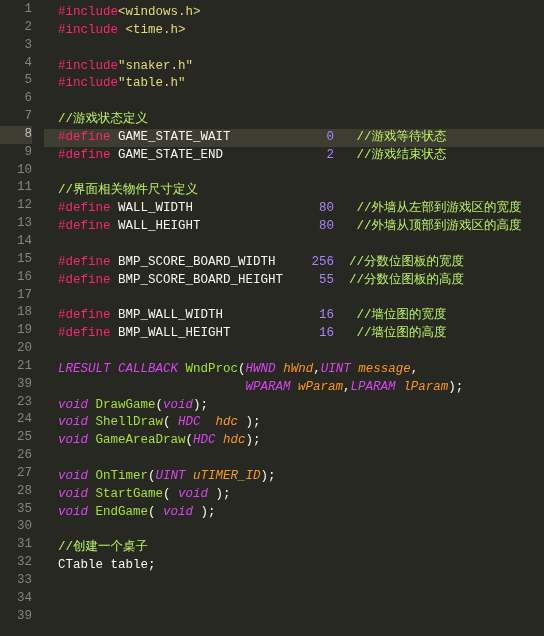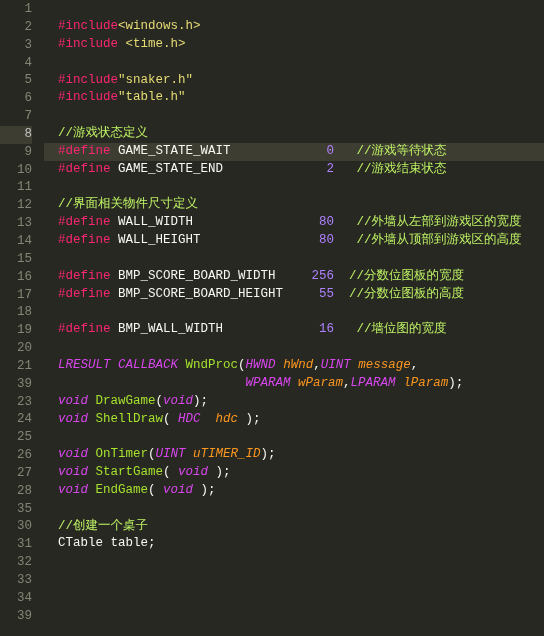--- a/index.html
+++ b/index.html
@@ -18,21 +18,21 @@
     background: #272822;
     color: #858575;
     text-align: right;
     padding-right: 12px;
     padding-top: 1px;
     user-select: none;
   }
   .gutter .ln { height: 17.85px; }
   .code {
     flex: 1;
-    padding-top: 18px;
+    padding-top: 4px;
     position: relative;
   }
   .code .line {
     height: 17.85px;
     white-space: pre;
     padding-left: 14px;
     position: relative;
   }
   .code .line.active { background: #3e3d32; }
   .gutter .ln.active { background: #3e3d32; color: #c2c2bf; }
@@ -103,25 +103,27 @@
     <div class="line"><span class="tok-preproc">#define</span><span class="tok-plain"> </span><span class="tok-ident col1">GAME_STATE_END</span><span class="tok-number col2">2</span><span class="tok-plain">   </span><span class="tok-comment">//游戏结束状态</span></div>
     <div class="line"></div>
     <div class="line"><span class="tok-comment">//界面相关物件尺寸定义</span></div>
     <div class="line"><span class="tok-preproc">#define</span><span class="tok-plain"> </span><span class="tok-ident col1">WALL_WIDTH</span><span class="tok-number col2">80</span><span class="tok-plain">   </span><span class="tok-comment">//外墙从左部到游戏区的宽度</span></div>
     <div class="line"><span class="tok-preproc">#define</span><span class="tok-plain"> </span><span class="tok-ident col1">WALL_HEIGHT</span><span class="tok-number col2">80</span><span class="tok-plain">   </span><span class="tok-comment">//外墙从顶部到游戏区的高度</span></div>
     <div class="line"></div>
     <div class="line"><span class="tok-preproc">#define</span><span class="tok-plain"> </span><span class="tok-ident col1">BMP_SCORE_BOARD_WIDTH</span><span class="tok-number col2">256</span><span class="tok-plain">  </span><span class="tok-comment">//分数位图板的宽度</span></div>
     <div class="line"><span class="tok-preproc">#define</span><span class="tok-plain"> </span><span class="tok-ident col1">BMP_SCORE_BOARD_HEIGHT</span><span class="tok-number col2">55</span><span class="tok-plain">  </span><span class="tok-comment">//分数位图板的高度</span></div>
     <div class="line"></div>
     <div class="line"><span class="tok-preproc">#define</span><span class="tok-plain"> </span><span class="tok-ident col1">BMP_WALL_WIDTH</span><span class="tok-number col2">16</span><span class="tok-plain">   </span><span class="tok-comment">//墙位图的宽度</span></div>
+    <div class="line"><span class="tok-preproc">#define</span><span class="tok-plain"> </span><span class="tok-ident col1">BMP_WALL_HEIGHT</span><span class="tok-number col2">16</span><span class="tok-plain">   </span><span class="tok-comment">//墙位图的高度</span></div>
     <div class="line"></div>
     <div class="line"><span class="tok-type">LRESULT</span><span class="tok-plain"> </span><span class="tok-type">CALLBACK</span><span class="tok-plain"> </span><span class="tok-func">WndProc</span><span class="tok-plain">(</span><span class="tok-type">HWND</span><span class="tok-plain"> </span><span class="tok-param">hWnd</span><span class="tok-plain">,</span><span class="tok-type">UINT</span><span class="tok-plain"> </span><span class="tok-param">message</span><span class="tok-plain">,</span></div>
     <div class="line"><span class="tok-plain">                         </span><span class="tok-type">WPARAM</span><span class="tok-plain"> </span><span class="tok-param">wParam</span><span class="tok-plain">,</span><span class="tok-type">LPARAM</span><span class="tok-plain"> </span><span class="tok-param">lParam</span><span class="tok-plain">);</span></div>
     <div class="line"><span class="tok-type">void</span><span class="tok-plain"> </span><span class="tok-func">DrawGame</span><span class="tok-plain">(</span><span class="tok-type">void</span><span class="tok-plain">);</span></div>
     <div class="line"><span class="tok-type">void</span><span class="tok-plain"> </span><span class="tok-func">ShellDraw</span><span class="tok-plain">( </span><span class="tok-type">HDC</span><span class="tok-plain">  </span><span class="tok-param">hdc</span><span class="tok-plain"> );</span></div>
+    <div class="line"><span class="tok-type">void</span><span class="tok-plain"> </span><span class="tok-func">GameAreaDraw</span><span class="tok-plain">(</span><span class="tok-type">HDC</span><span class="tok-plain"> </span><span class="tok-param">hdc</span><span class="tok-plain">);</span></div>
     <div class="line"></div>
     <div class="line"><span class="tok-type">void</span><span class="tok-plain"> </span><span class="tok-func">OnTimer</span><span class="tok-plain">(</span><span class="tok-type">UINT</span><span class="tok-plain"> </span><span class="tok-param">uTIMER_ID</span><span class="tok-plain">);</span></div>
     <div class="line"><span class="tok-type">void</span><span class="tok-plain"> </span><span class="tok-func">StartGame</span><span class="tok-plain">( </span><span class="tok-type">void</span><span class="tok-plain"> );</span></div>
     <div class="line"><span class="tok-type">void</span><span class="tok-plain"> </span><span class="tok-func">EndGame</span><span class="tok-plain">( </span><span class="tok-type">void</span><span class="tok-plain"> );</span></div>
     <div class="line"></div>
     <div class="line"><span class="tok-comment">//创建一个桌子</span></div>
     <div class="line"><span class="tok-ident">CTable table;</span></div>
     <div class="line"></div>
   </div>
 

